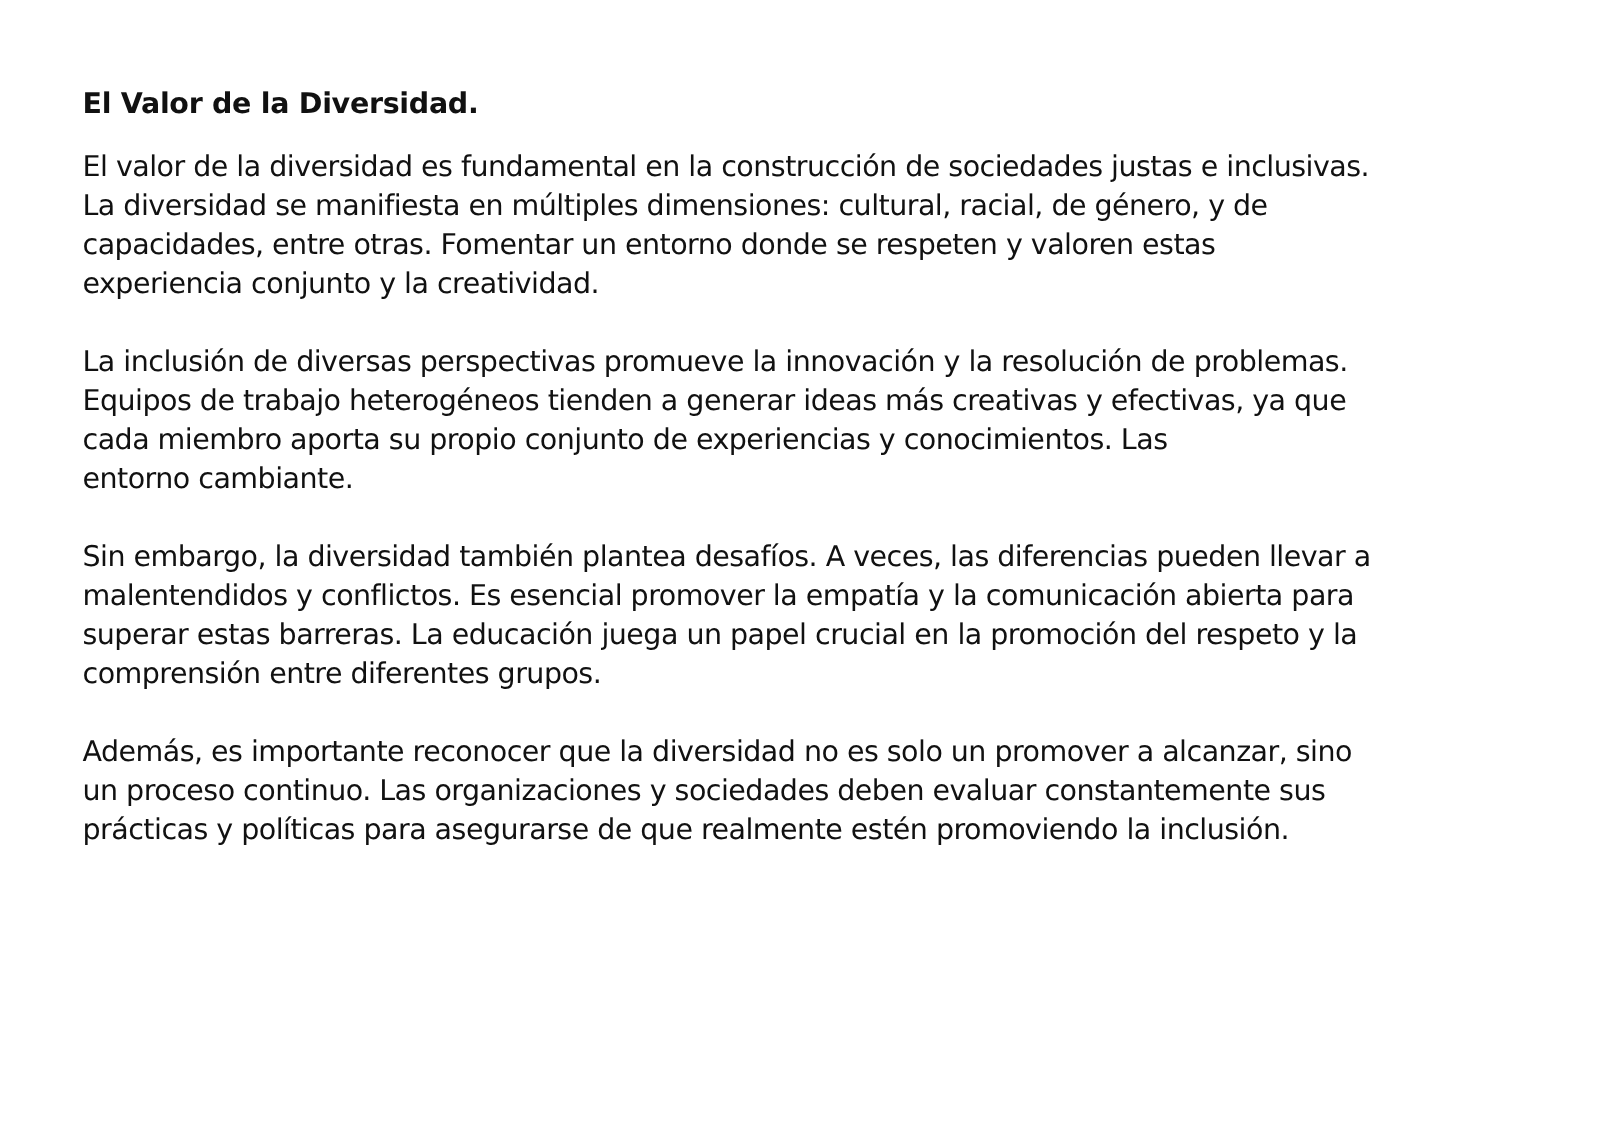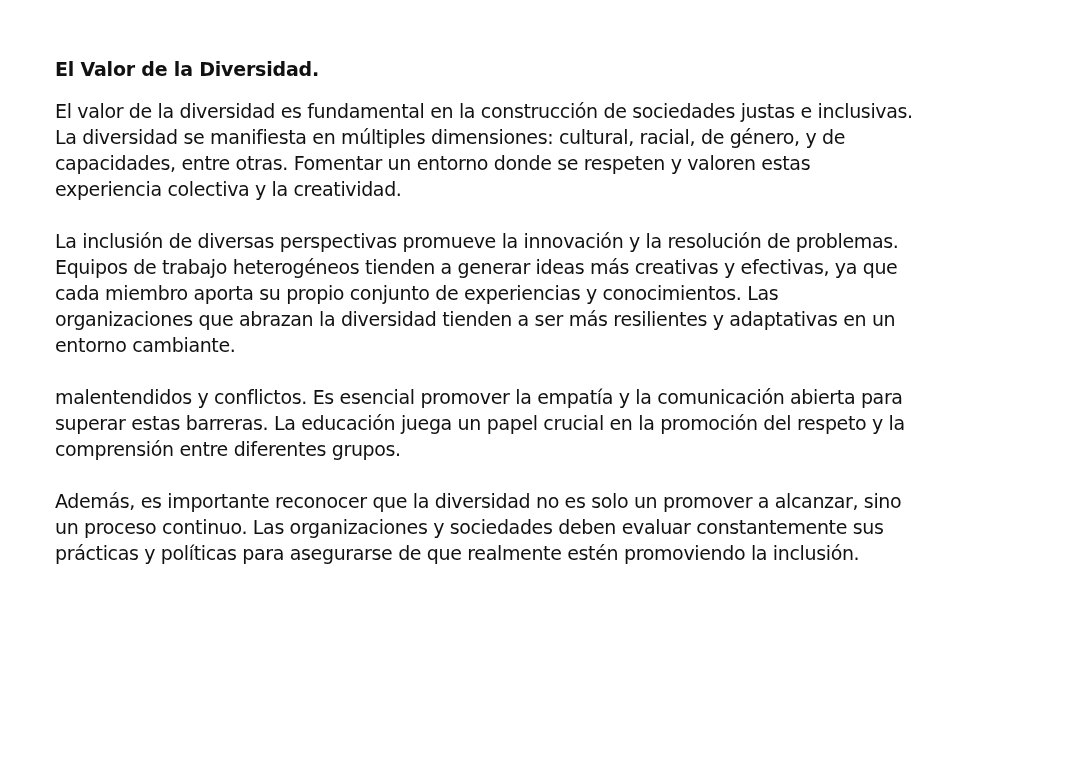--- a/index.html
+++ b/index.html
@@ -43,32 +43,32 @@
 </head>
 <body>
 
 <div class="doc">
   <div class="title">El Valor de la Diversidad.</div>
 
   <p class="para">
     <span class="line">El valor de la diversidad es fundamental en la construcción de sociedades justas e inclusivas.</span>
     <span class="line">La diversidad se manifiesta en múltiples dimensiones: cultural, racial, de género, y de</span>
     <span class="line">capacidades, entre otras. Fomentar un entorno donde se respeten y valoren estas</span>
-    <span class="line">experiencia colectiva y la creatividad.</span>
+    <span class="line">experiencia conjunto y la creatividad.</span>
   </p>
 
   <p class="para">
     <span class="line">La inclusión de diversas perspectivas promueve la innovación y la resolución de problemas.</span>
     <span class="line">Equipos de trabajo heterogéneos tienden a generar ideas más creativas y efectivas, ya que</span>
     <span class="line">cada miembro aporta su propio conjunto de experiencias y conocimientos. Las</span>
-    <span class="line">organizaciones que abrazan la diversidad tienden a ser más resilientes y adaptativas en un</span>
     <span class="line">entorno cambiante.</span>
   </p>
 
   <p class="para">
+    <span class="line">Sin embargo, la diversidad también plantea desafíos. A veces, las diferencias pueden llevar a</span>
     <span class="line">malentendidos y conflictos. Es esencial promover la empatía y la comunicación abierta para</span>
     <span class="line">superar estas barreras. La educación juega un papel crucial en la promoción del respeto y la</span>
     <span class="line">comprensión entre diferentes grupos.</span>
   </p>
 
   <p class="para">
     <span class="line">Además, es importante reconocer que la diversidad no es solo un promover a alcanzar, sino</span>
     <span class="line">un proceso continuo. Las organizaciones y sociedades deben evaluar constantemente sus</span>
     <span class="line">prácticas y políticas para asegurarse de que realmente estén promoviendo la inclusión.</span>
   </p>

